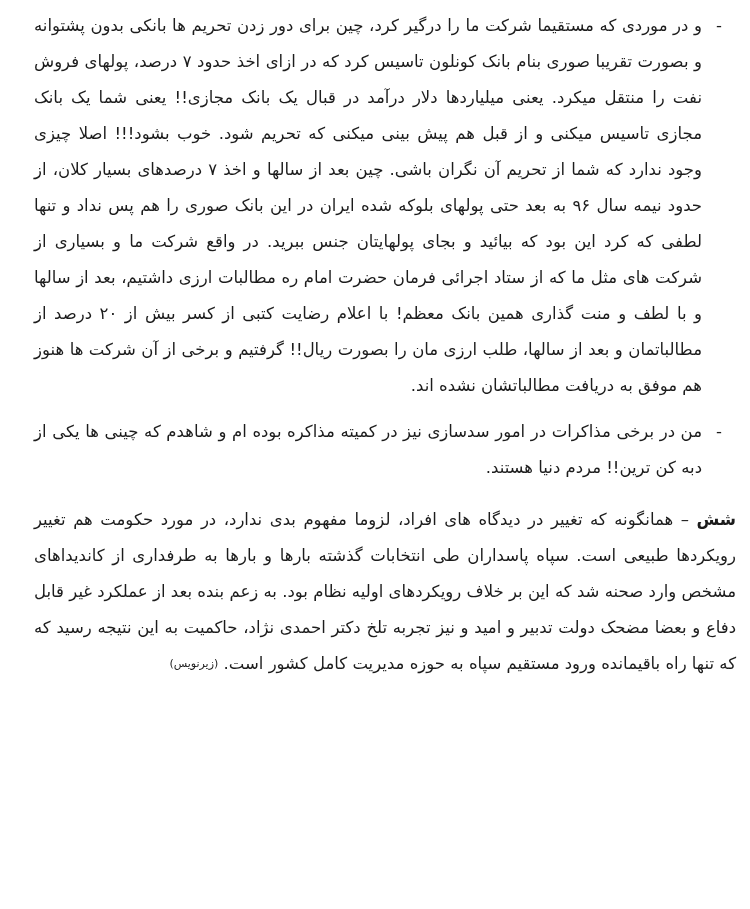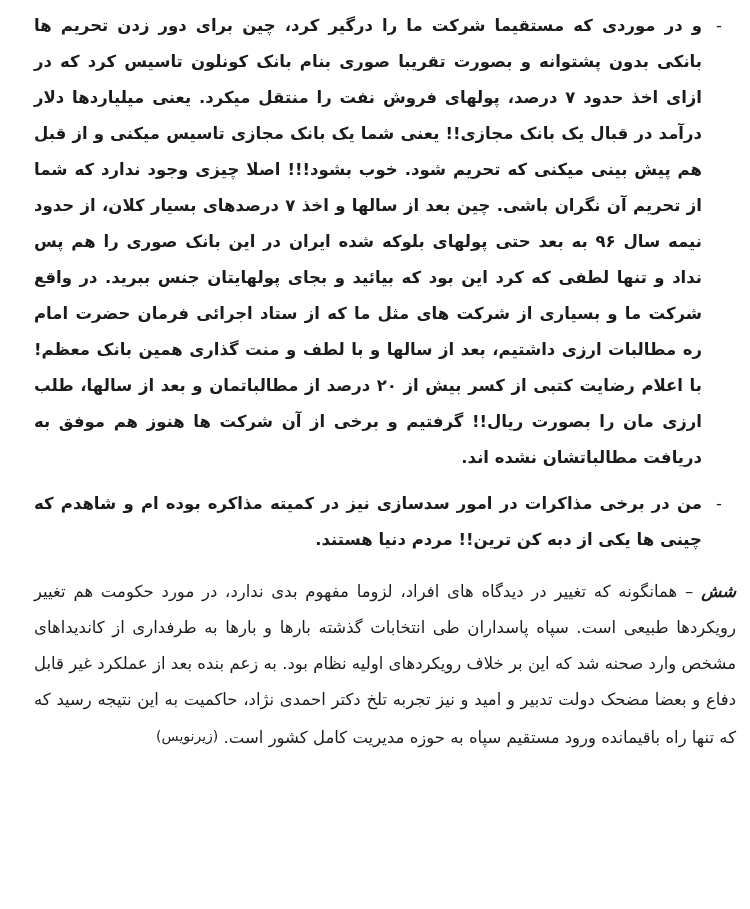--- a/index.html
+++ b/index.html
@@ -30,31 +30,29 @@
   }
   .bullet .marker {
     flex: 0 0 34px;
     text-align: center;
     user-select: none;
   }
   .bullet .btext {
     flex: 1;
     margin: 0;
     text-align: justify;
-    font-weight: bold;
   }
   .para {
     margin: 16px 0 0 0;
   }
   .lead-bold {
     font-weight: bold;
-    font-style: italic;
   }
   .footnote {
-    font-size: 14px;
+    font-size: 11px;
     vertical-align: 2px;
     margin-top: 20px;
   }
 </style>
 </head>
 <body>
 
 <div class="page">
 
   <div class="bullet">

